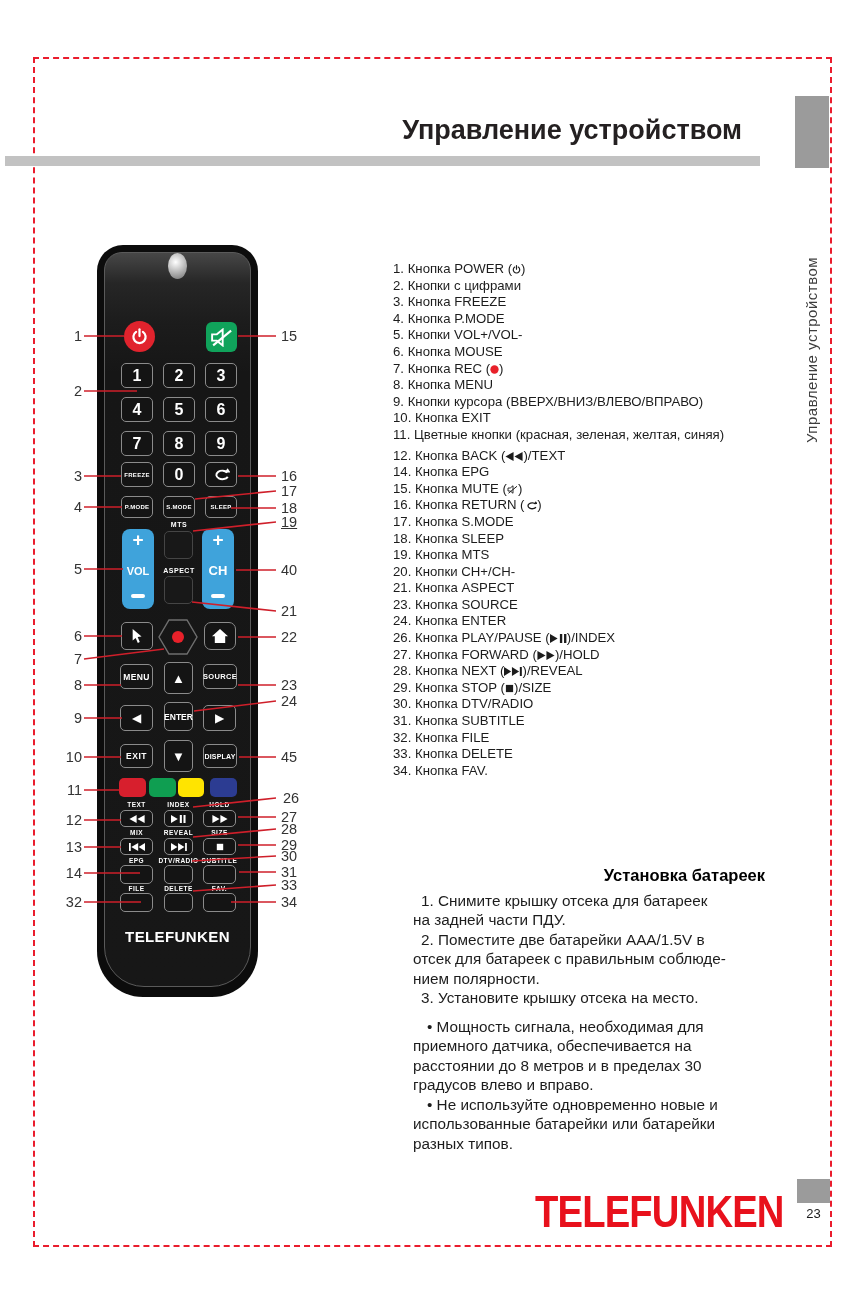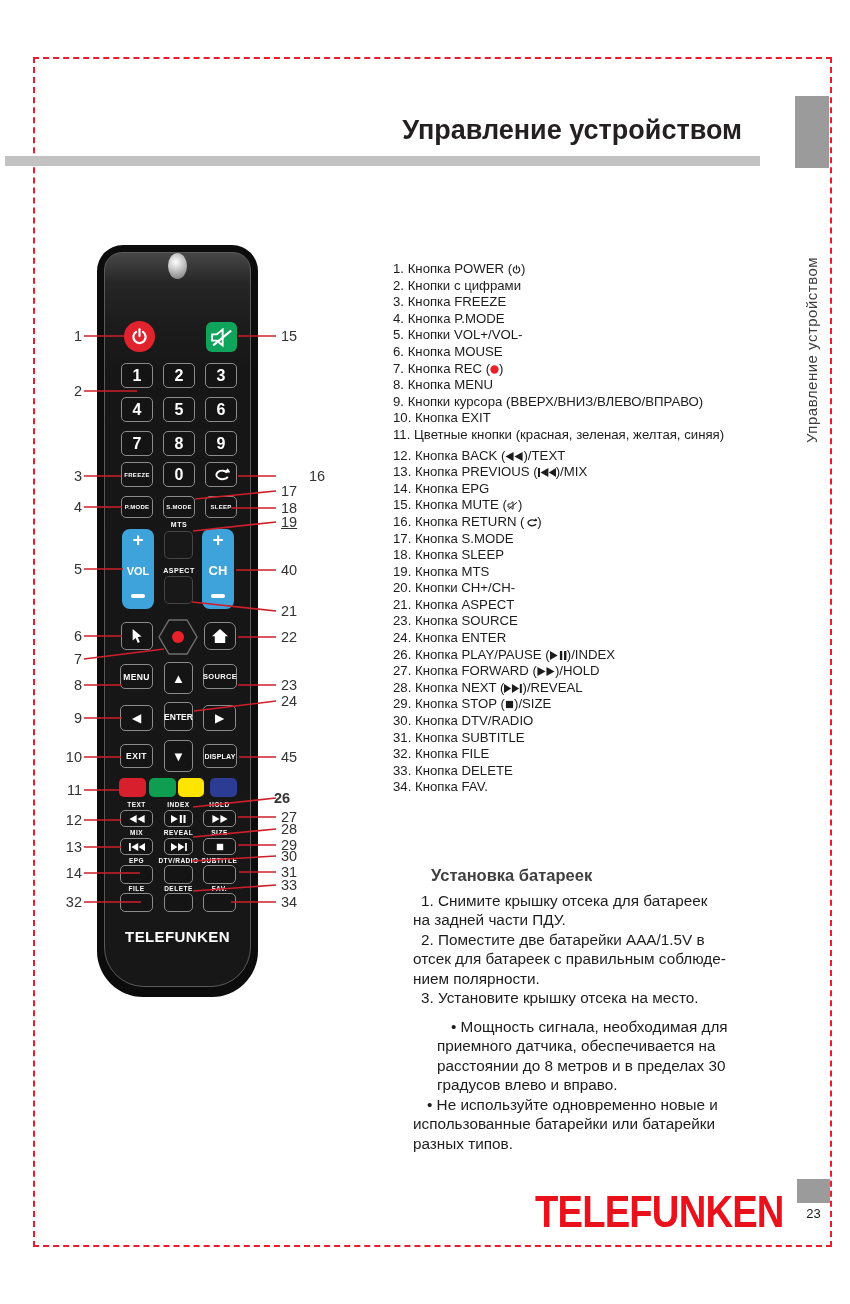--- a/index.html
+++ b/index.html
@@ -37,24 +37,24 @@
   .lbl{position:absolute;color:#fff;font-weight:bold;text-align:center;font-size:7px;letter-spacing:.5px;}
   .hex{position:absolute;left:61px;top:374px;width:40px;height:36px;display:flex;align-items:center;justify-content:center;}
   .hex svg{display:block;}
   .colorkey{position:absolute;height:19px;border-radius:5px;top:533px;}
   .brand{position:absolute;left:0;top:683px;width:161px;text-align:center;color:#fff;
          font-size:15px;font-weight:bold;letter-spacing:.4px;}
   
   .btn-list{left:393px;top:261px;width:432px;font-size:13.2px;line-height:16.6px;color:#1c1c1c;}
   .btn-list .li svg{vertical-align:-1px;}
   .battery{left:413px;top:866px;width:352px;color:#1c1c1c;font-size:15.3px;line-height:19.5px;}
-  .battery h3{margin:0 0 5px 0;font-size:16.5px;padding-left:18px;color:#404040;}
+  .battery h3{margin:0 0 5px 0;font-size:16.5px;padding-left:18px;color:#000000;text-align:right;}
   .battery p{margin:0;text-indent:8px;}
   .battery p.note{text-indent:14px;}
-  .battery p.note.first{margin-top:9px;margin-left:24px;}
+  .battery p.note.first{margin-top:9px;}
   
   .logo{left:535px;top:1186px;font-size:45px;font-weight:bold;color:var(--logo-red);
         letter-spacing:-1px;transform:scaleX(.85);transform-origin:0 0;white-space:nowrap;}
   .corner-box{left:797px;top:1179px;width:33px;height:24px;background:var(--tab-gray);}
   .page-num{left:797px;top:1206px;width:33px;text-align:center;font-size:13px;color:#1a1a1a;}
   
   #callout-svg{left:0;top:0;pointer-events:none;}
   .callout-num{position:absolute;font-size:14.5px;color:#333;}
   .callout-num.left{width:34px;text-align:right;}
 </style>
@@ -272,31 +272,31 @@
       <div class="callout-num left" style="left: 48px; top: 651px;">7</div>
       <div class="callout-num left" style="left: 48px; top: 677px;">8</div>
       <div class="callout-num left" style="left: 48px; top: 710px;">9</div>
       <div class="callout-num left" style="left: 48px; top: 749px;">10</div>
       <div class="callout-num left" style="left: 48px; top: 782px;">11</div>
       <div class="callout-num left" style="left: 48px; top: 812px;">12</div>
       <div class="callout-num left" style="left: 48px; top: 839px;">13</div>
       <div class="callout-num left" style="left: 48px; top: 865px;">14</div>
       <div class="callout-num left" style="left: 48px; top: 894px;">32</div>
       <div class="callout-num" style="left: 281px; top: 328px;">15</div>
-      <div class="callout-num" style="left: 281px; top: 468px; margin-left: 28px;">16</div>
+      <div class="callout-num" style="left: 281px; top: 468px;">16</div>
       <div class="callout-num" style="left: 281px; top: 483px;">17</div>
       <div class="callout-num" style="left: 281px; top: 500px;">18</div>
       <div class="callout-num" style="left: 281px; top: 514px; text-decoration: underline;">19</div>
       <div class="callout-num" style="left: 281px; top: 562px;">40</div>
       <div class="callout-num" style="left: 281px; top: 603px;">21</div>
       <div class="callout-num" style="left: 281px; top: 629px;">22</div>
       <div class="callout-num" style="left: 281px; top: 677px;">23</div>
       <div class="callout-num" style="left: 281px; top: 693px;">24</div>
       <div class="callout-num" style="left: 281px; top: 749px;">45</div>
-      <div class="callout-num" style="left: 274px; top: 790px; font-weight: bold;">26</div>
+      <div class="callout-num" style="left: 283px; top: 790px;">26</div>
       <div class="callout-num" style="left: 281px; top: 809px;">27</div>
       <div class="callout-num" style="left: 281px; top: 821px;">28</div>
       <div class="callout-num" style="left: 281px; top: 837px;">29</div>
       <div class="callout-num" style="left: 281px; top: 848px;">30</div>
       <div class="callout-num" style="left: 281px; top: 864px;">31</div>
       <div class="callout-num" style="left: 281px; top: 877px;">33</div>
       <div class="callout-num" style="left: 281px; top: 894px; text-align: right;">34</div>
     </div>
 
   <div class="abs btn-list" id="btn-list">
@@ -313,25 +313,20 @@
             <circle cx="5" cy="5" r="4.6" fill="#e8212a"></circle>
           </svg></span>)</div>
       <div class="li">8. Кнопка MENU</div>
       <div class="li">9. Кнопки курсора (ВВЕРХ/ВНИЗ/ВЛЕВО/ВПРАВО)</div>
       <div class="li">10. Кнопка EXIT</div>
       <div class="li">11. Цветные кнопки (красная, зеленая, желтая, синяя)</div>
       <div class="li" style="margin-top: 4px;">12. Кнопка BACK (<span style="display:inline-block;line-height:0;"><svg viewBox="0 0 20 10" height="9">
             <polygon points="9.5,0 0.5,5 9.5,10" fill="#1c1c1c"></polygon>
             <polygon points="19.5,0 10.5,5 19.5,10" fill="#1c1c1c"></polygon>
           </svg></span>)/TEXT</div>
-      <div class="li">13. Кнопка PREVIOUS (<span style="display:inline-block;line-height:0;"><svg viewBox="0 0 20 10" height="9">
-            <rect x="0" y="0" width="2.2" height="10" fill="#1c1c1c"></rect>
-            <polygon points="11.5,0 2.8,5 11.5,10" fill="#1c1c1c"></polygon>
-            <polygon points="20,0 12,5 20,10" fill="#1c1c1c"></polygon>
-          </svg></span>)/MIX</div>
       <div class="li">14. Кнопка EPG</div>
       <div class="li">15. Кнопка MUTE (<span style="display:inline-block;line-height:0;"><svg viewBox="0 0 22 18" height="9">
             <polygon points="2,6 6.5,6 12,1.5 12,16.5 6.5,12 2,12" fill="none" stroke="#1c1c1c" stroke-width="1.8"></polygon>
             <line x1="3" y1="16.5" x2="20" y2="2.5" stroke="#1c1c1c" stroke-width="2"></line>
           </svg></span>)</div>
       <div class="li">16. Кнопка RETURN (<span style="display:inline-block;line-height:0;"><svg viewBox="0 0 20 14" height="9">
             <path d="M16.5 4.8 A6.5 4.6 0 1 0 17 9.5" fill="none" stroke="#1c1c1c" stroke-width="2.1"></path>
             <polygon points="13.6,4.8 20,4.8 16.8,0.4" fill="#1c1c1c"></polygon>
           </svg></span>)</div>
       <div class="li">17. Кнопка S.MODE</div>

